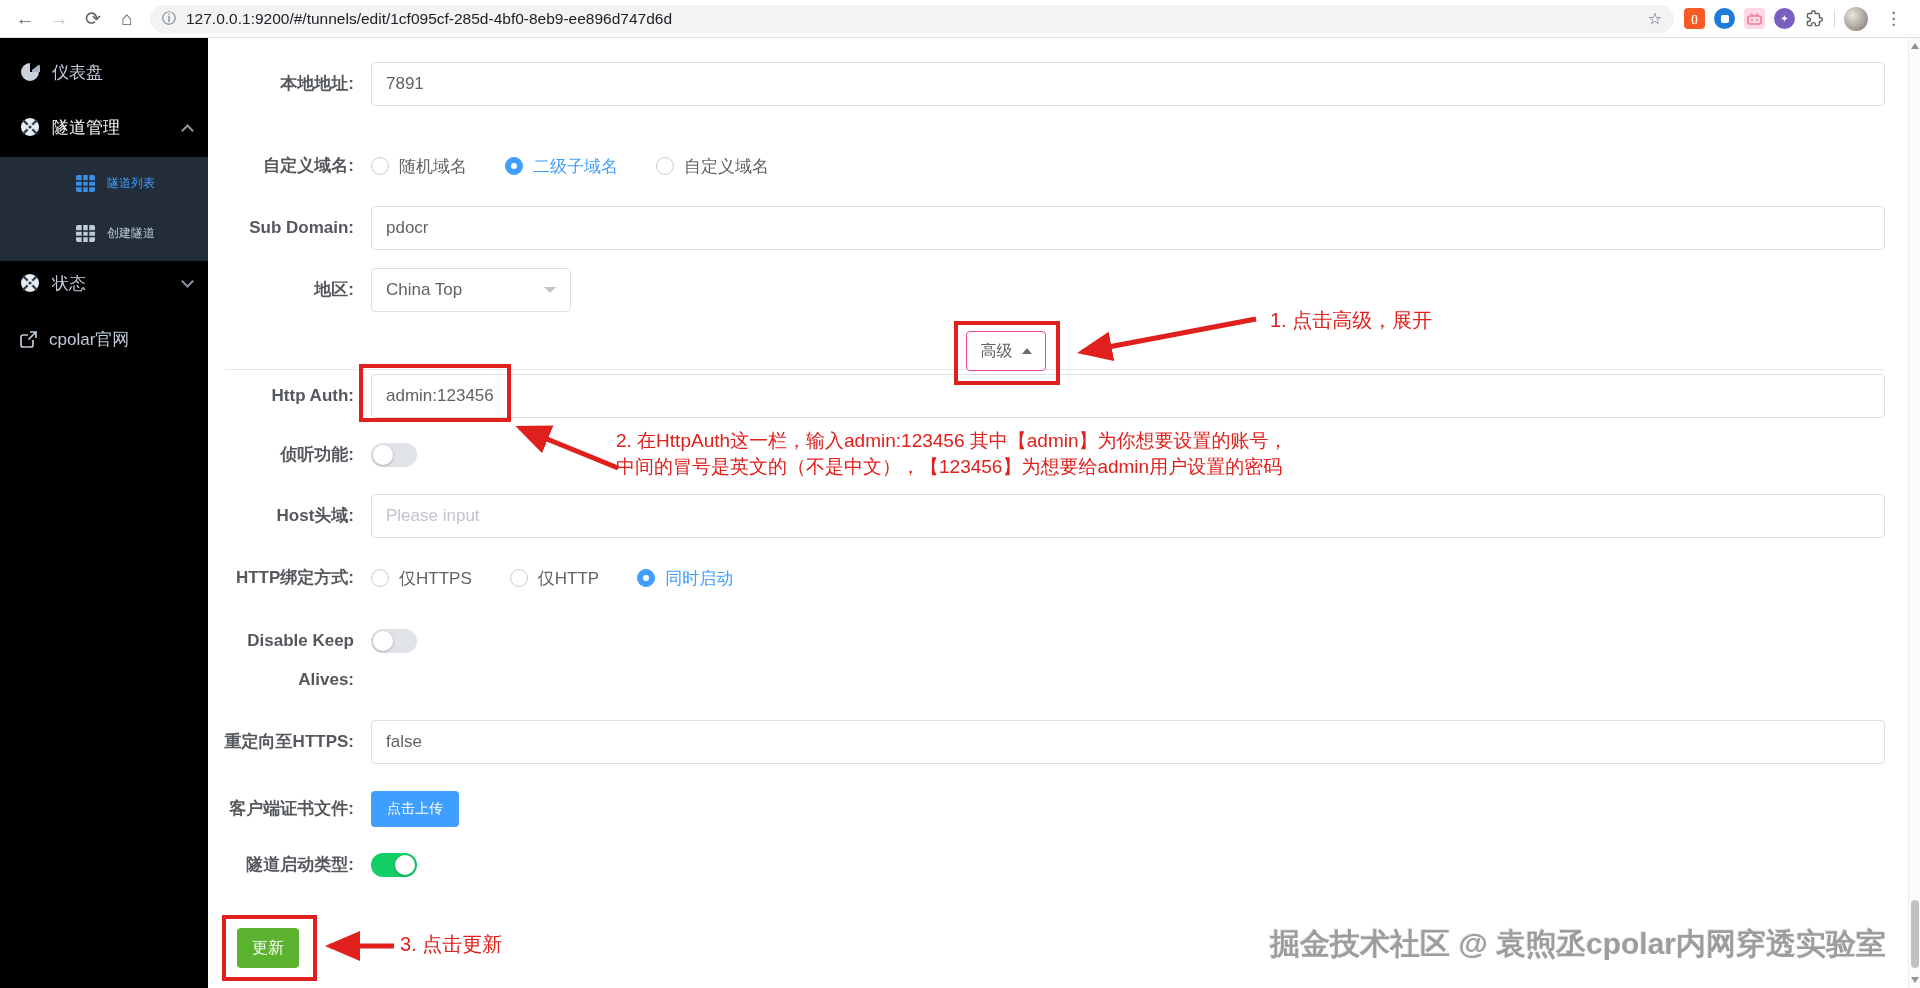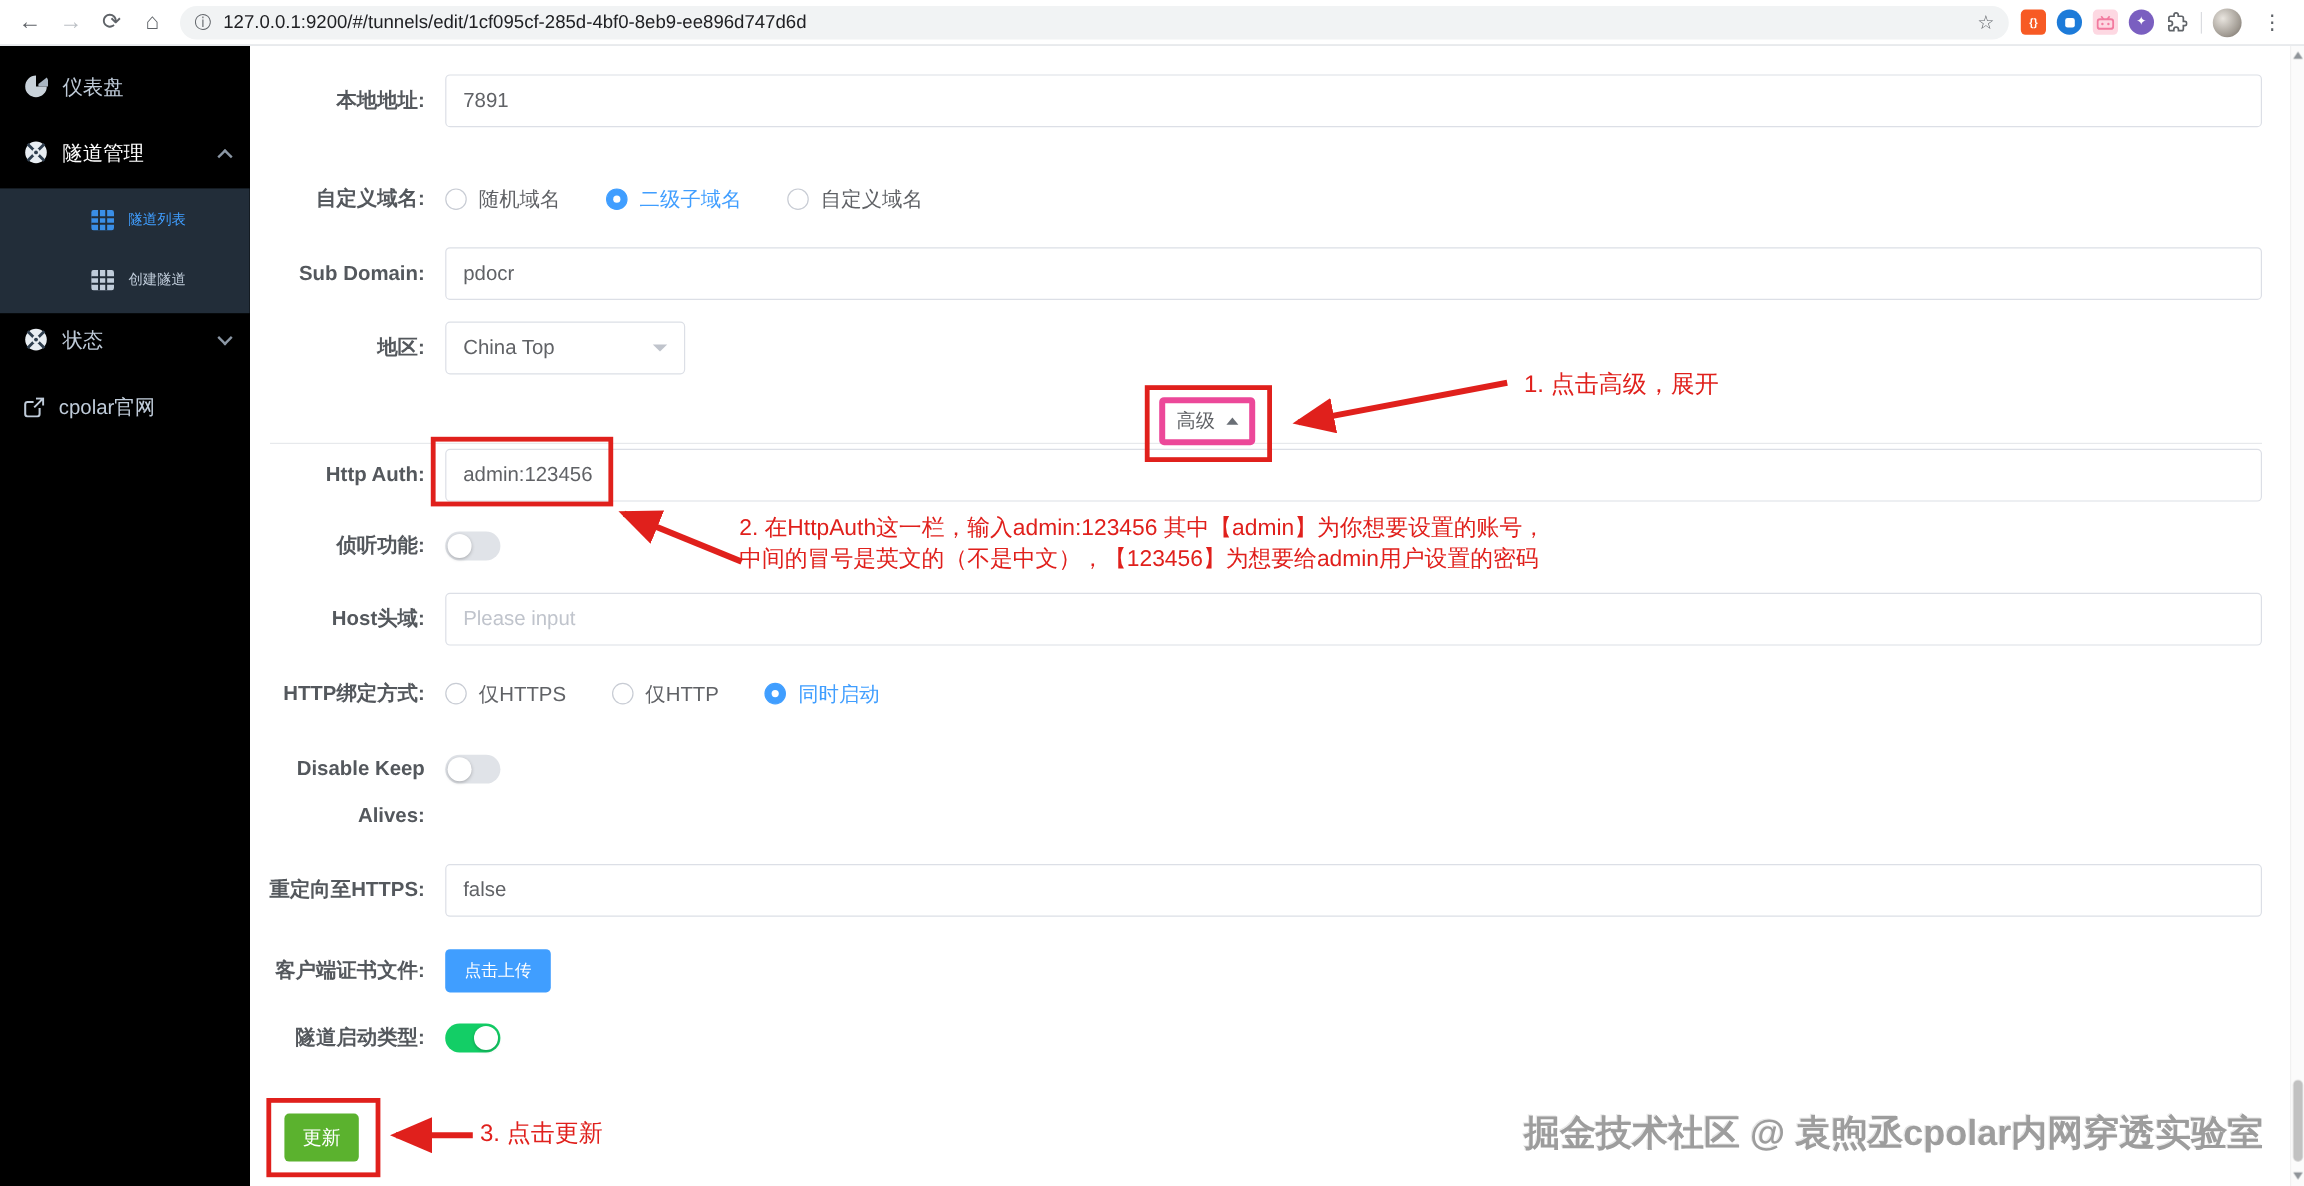--- a/index.html
+++ b/index.html
@@ -71,21 +71,21 @@
 
   .switch { width:46px; height:24px; border-radius:12px; background:#e0e3e8; position:relative;
     cursor:pointer; }
   .switch::after { content:''; position:absolute; width:20px; height:20px; border-radius:50%;
     background:#fff; top:2px; left:2px; box-shadow:0 1px 3px rgba(0,0,0,.25); }
   .switch.on { background:#13ce66; }
   .switch.on::after { left:auto; right:2px; }
 
   .divider { position:absolute; left:17px; right:23px; top:331px; border-top:1px solid #e7e9ec; }
   .adv-btn { position:absolute; left:758px; top:293px; width:80px; height:40px; background:#fff;
-    border:5px solid #ec4899; border-radius:4px; display:flex; align-items:center;
+    border:1px solid #ec4899; border-radius:4px; display:flex; align-items:center;
     justify-content:center; gap:9px; font-size:16px; color:#606266; cursor:pointer; z-index:3; }
   .adv-caret { width:0; height:0; border-left:5px solid transparent; border-right:5px solid transparent;
     border-bottom:6px solid #6a6f76; }
 
   .btn-blue { height:36px; padding:0 16px; background:#409eff; border:none; border-radius:4px;
     color:#fff; font-size:14px; cursor:pointer;
     font-family:"Liberation Sans","DejaVu Sans",sans-serif; }
   .btn-green { position:absolute; left:29px; top:890px; width:62px; height:40px; background:#5bb22e;
     border:none; border-radius:4px; color:#fff; font-size:16px; cursor:pointer; z-index:3;
     font-family:"Liberation Sans","DejaVu Sans",sans-serif; }

